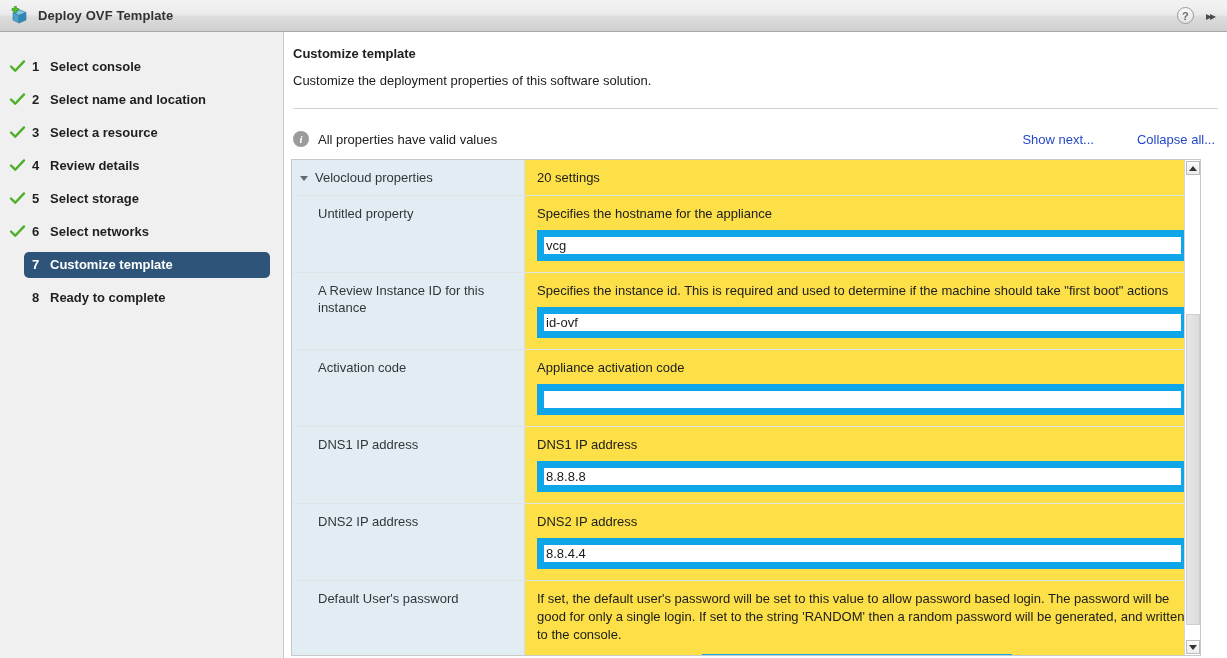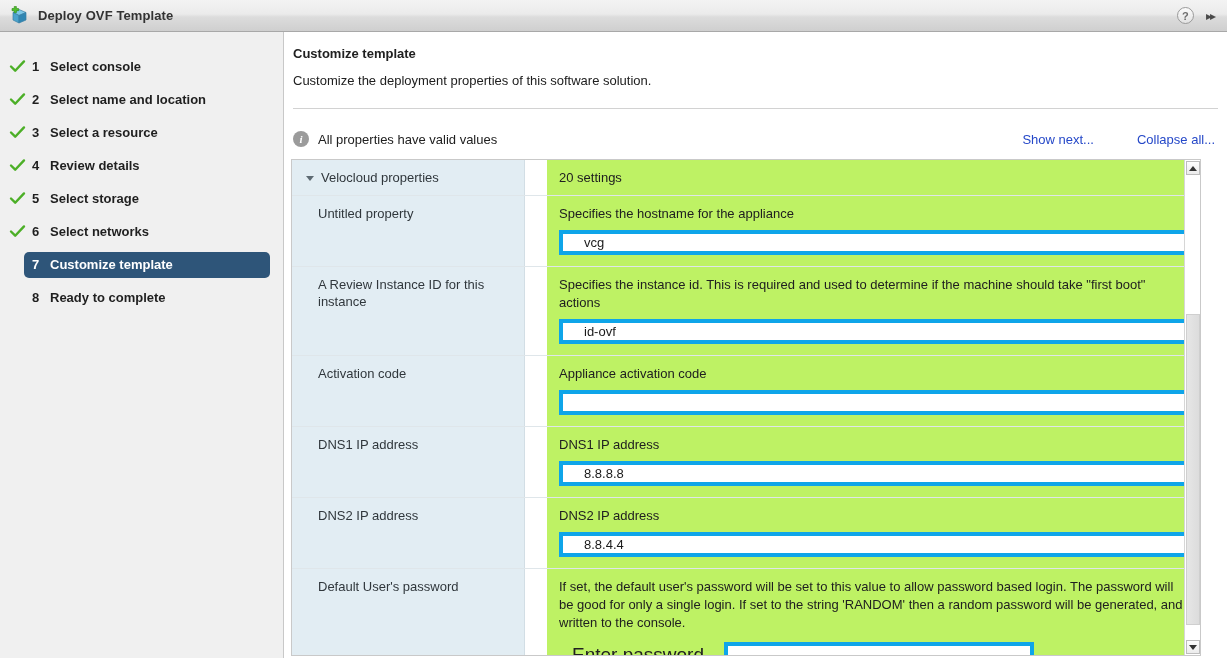--- a/index.html
+++ b/index.html
@@ -226,68 +226,67 @@
     flex: 0 0 233px;
     background: #e2edf3;
     border-right: 1px solid #d2dee5;
     box-sizing: border-box;
     padding: 9px 10px 9px 26px;
     font-size: 13px;
     color: #30373c;
     line-height: 17px;
   }
   .prop-row.group .col-left {
-    padding-left: 14px;
+    padding-left: 8px;
     display: flex;
     align-items: center;
     gap: 7px;
   }
   .caret {
     width: 0; height: 0;
     border-left: 4.5px solid transparent;
     border-right: 4.5px solid transparent;
     border-top: 5px solid #5d6a72;
     cursor: pointer;
     flex: 0 0 auto;
     margin-top: 1px;
   }
   .col-right {
     flex: 1 1 auto;
-    background: #bef264;
+    background: #fde047;
     box-sizing: border-box;
     padding: 9px 12px 11px 12px;
-    margin-left: 22px;
   }
   .prop-row.group .col-right {
     display: flex;
     align-items: center;
     padding-top: 7px;
     padding-bottom: 7px;
   }
   .desc {
     font-size: 13px;
     color: #202020;
     line-height: 18px;
     margin-bottom: 7px;
   }
   .settings-count {
     font-size: 13px;
     color: #202020;
   }
   input.txt {
     display: block;
     width: 100%;
-    height: 25px;
-    box-sizing: border-box;
-    border: 4px solid #0ea5e9;
+    height: 31px;
+    box-sizing: border-box;
+    border: 7px solid #0ea5e9;
     background: #ffffff;
     font-family: "Liberation Sans", sans-serif;
     font-size: 13px;
     color: #1a1a1a;
-    padding: 0 21px;
+    padding: 0 2px;
     outline: none;
     border-radius: 0;
   }
   .pw-line {
     display: flex;
     align-items: center;
     margin-top: 10px;
     padding-left: 13px;
   }
   .pw-label {

